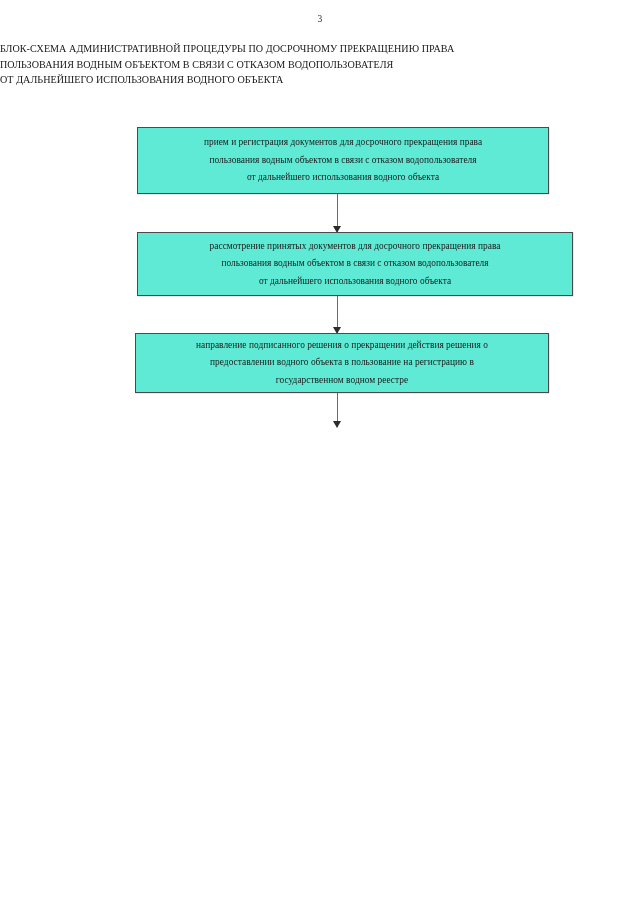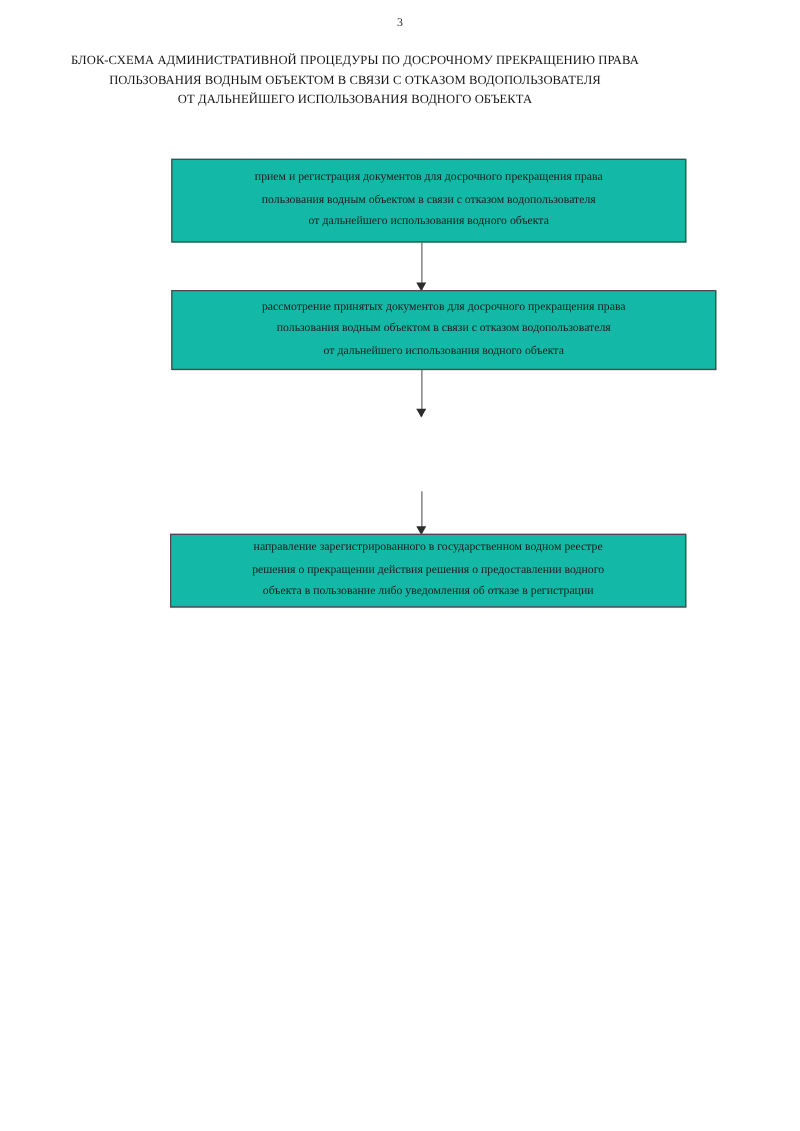--- a/index.html
+++ b/index.html
@@ -35,21 +35,21 @@
     letter-spacing: 0.2px;
     color: #2b2b2b;
   }
 
   
   .doc-title {
     position: absolute;
     top: 41px;
     left: 0;
     width: 568px;
-    text-align: center;
+    text-align: left;
     font-size: 10.1px;
     line-height: 15.6px;
     letter-spacing: 0.05px;
     color: #161616;
     text-transform: none;
   }
   .doc-title .t-line {
     display: block;
     white-space: nowrap;
   }
@@ -60,21 +60,21 @@
     top: 0;
     left: 0;
     width: 640px;
     height: 905px;
   }
 
   .node {
     position: absolute;
     box-sizing: border-box;
     border: 1px solid #4a4a4a;
-    background: #14b8a6;
+    background: #5eead4;
     display: flex;
     align-items: center;
     justify-content: center;
     box-shadow: 0.5px 0.5px 0 rgba(120,120,120,0.35);
   }
   .node-text {
     display: block;
     width: 100%;
     text-align: center;
     font-size: 9.4px;
@@ -145,25 +145,25 @@
     <div class="node node-2">
       <span class="node-text">
         <span class="l">рассмотрение принятых документов для досрочного прекращения права</span>
         <span class="l">пользования водным объектом в связи с отказом водопользователя</span>
         <span class="l">от дальнейшего использования водного объекта</span>
       </span>
     </div>
 
     <div class="connector conn-2"></div>
 
+    <div class="node node-3">
+      <span class="node-text">
+        <span class="l">направление подписанного решения о прекращении действия решения о</span>
+        <span class="l">предоставлении водного объекта в пользование на регистрацию в</span>
+        <span class="l">государственном водном реестре</span>
+      </span>
+    </div>
 
     <div class="connector conn-3"></div>
 
-    <div class="node node-4">
-      <span class="node-text">
-        <span class="l">направление зарегистрированного в государственном водном реестре</span>
-        <span class="l">решения о прекращении действия решения о предоставлении водного</span>
-        <span class="l">объекта в пользование либо уведомления об отказе в регистрации</span>
-      </span>
-    </div>
 
   </div>
 </div>
 
 </body></html>

